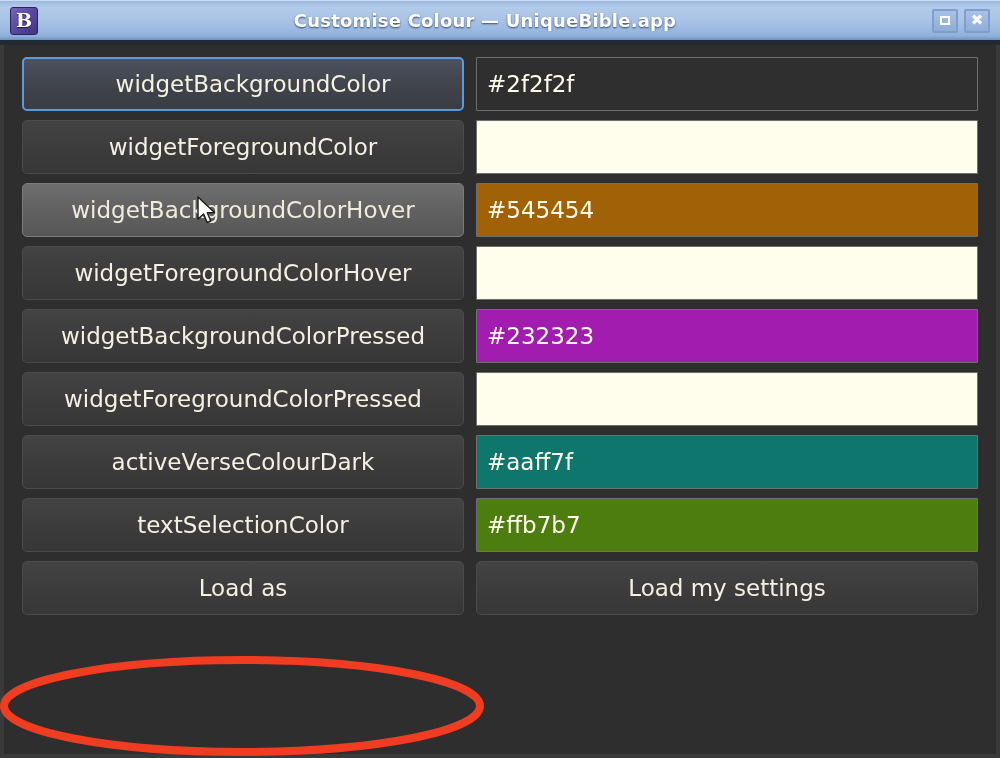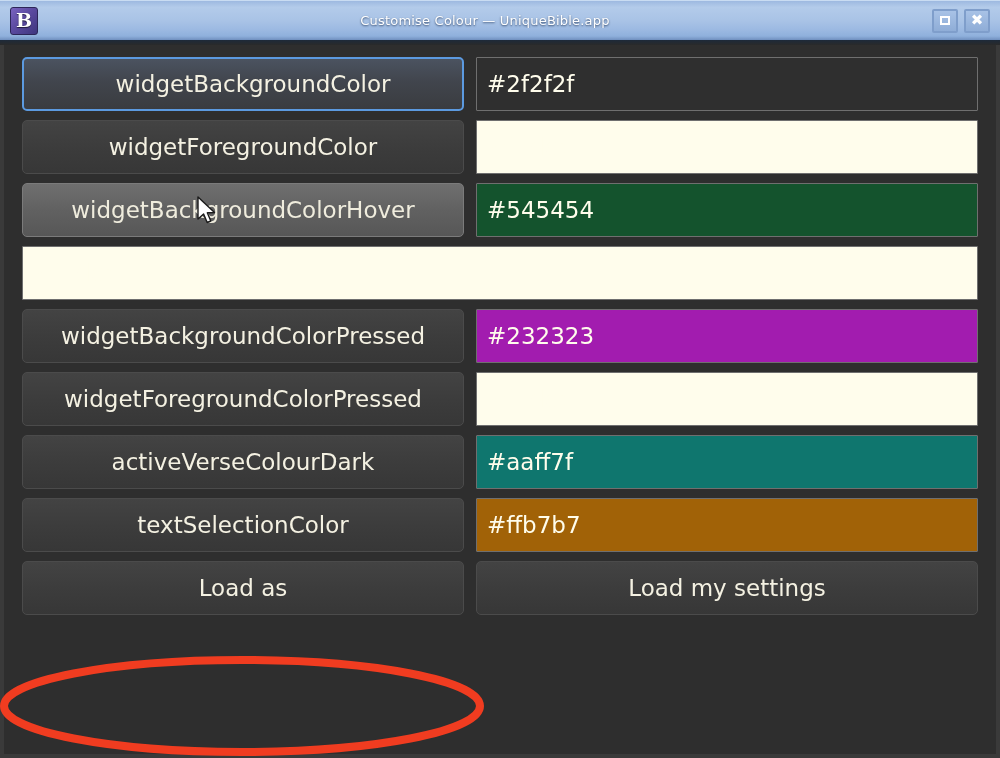--- a/index.html
+++ b/index.html
@@ -71,22 +71,22 @@
     font-size: 19px;
     line-height: 1;
     text-shadow: 0 1px 1px rgba(0,0,0,.65);
     flex: none;
   }
 
   .title-text {
     flex: 1;
     text-align: center;
     font-family: "DejaVu Sans", sans-serif;
-    font-weight: normal;
-    font-size: 13px;
+    font-weight: bold;
+    font-size: 18px;
     color: #ffffff;
     text-shadow: 0 1px 2px rgba(30,50,85,.85);
     letter-spacing: .2px;
     white-space: nowrap;
     overflow: hidden;
   }
 
   .win-btns {
     display: flex;
     gap: 6px;
@@ -245,25 +245,28 @@
       <div class="col-right">
         <div class="cfield" style="background: rgb(255, 253, 236); color: rgb(255, 253, 236);">#fffdec</div>
       </div>
     </div>
 
     <div class="row">
       <div class="col-left">
         <div class="wbtn hovered">widgetBackgroundColorHover</div>
       </div>
       <div class="col-right">
-        <div class="cfield" style="background: #14532d; color: rgb(255, 253, 236);">#545454</div>
-      </div>
-    </div>
-
-    <div class="row">
+        <div class="cfield" style="background: #a16207; color: rgb(255, 253, 236);">#545454</div>
+      </div>
+    </div>
+
+    <div class="row">
+      <div class="col-left">
+        <div class="wbtn">widgetForegroundColorHover</div>
+      </div>
       <div class="col-right">
         <div class="cfield" style="background: rgb(255, 253, 236); color: rgb(255, 253, 236);">#fffdec</div>
       </div>
     </div>
 
     <div class="row">
       <div class="col-left">
         <div class="wbtn">widgetBackgroundColorPressed</div>
       </div>
       <div class="col-right">
@@ -287,21 +290,21 @@
       <div class="col-right">
         <div class="cfield" style="background: #0f766e; color: rgb(255, 253, 236);">#aaff7f</div>
       </div>
     </div>
 
     <div class="row">
       <div class="col-left">
         <div class="wbtn">textSelectionColor</div>
       </div>
       <div class="col-right">
-        <div class="cfield" style="background: #a16207; color: rgb(255, 253, 236);">#ffb7b7</div>
+        <div class="cfield" style="background: #4d7c0f; color: rgb(255, 253, 236);">#ffb7b7</div>
       </div>
     </div>
 
     <div class="row">
       <div class="col-left">
         <div class="wbtn">Load as</div>
       </div>
       <div class="col-right">
         <div class="wbtn">Load my settings</div>
       </div>

